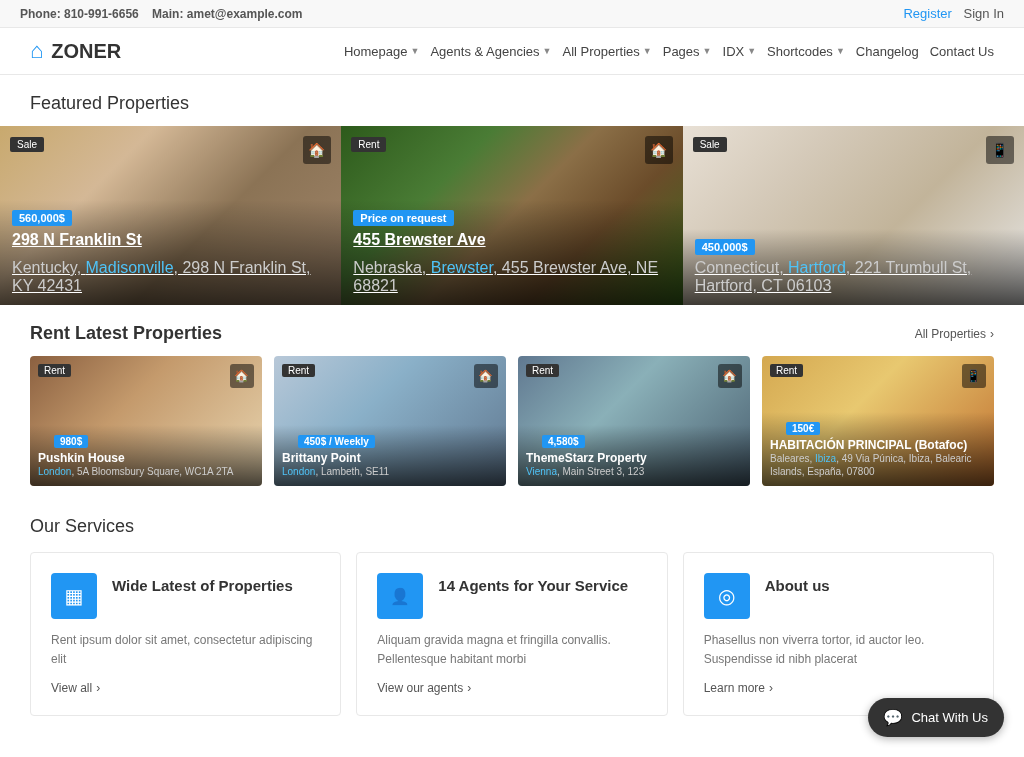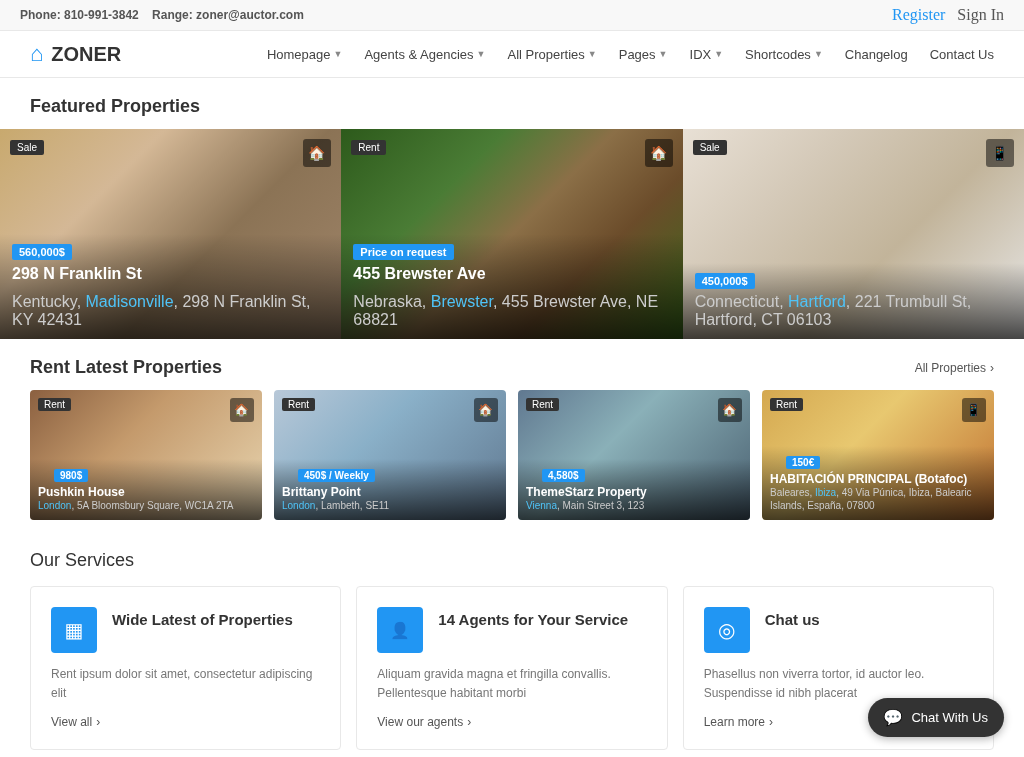--- a/index.html
+++ b/index.html
@@ -2,40 +2,40 @@
 <html><head>
   <meta charset="utf-8">
   <style>
     * { margin: 0; padding: 0; box-sizing: border-box; }
     body { font-family: Arial, sans-serif; font-size: 13px; color: #333; background: #fff; width: 1024px; overflow-x: hidden; }
 
     
     .top-bar { background: #f8f8f8; border-bottom: 1px solid #e8e8e8; padding: 6px 20px; display: flex; justify-content: space-between; align-items: center; }
     .top-bar-left { font-size: 12px; color: #555; }
     .top-bar-left span { font-weight: bold; }
-    .top-bar-right { font-size: 16px; font-family: Liberation Serif, serif; }
+    .top-bar-right { font-size: 13px; }
     .top-bar-right a { color: #2196F3; text-decoration: none; margin-left: 8px; }
     .top-bar-right a.register { color: #2196F3; }
     .top-bar-right a.signin { color: #555; }
 
     
     header { padding: 10px 30px; display: flex; align-items: center; justify-content: space-between; border-bottom: 1px solid #e8e8e8; }
     .logo { display: flex; align-items: center; gap: 8px; font-size: 20px; font-weight: bold; color: #333; }
     .logo-icon { color: #2196F3; font-size: 22px; }
-    nav { display: flex; align-items: center; gap: 22px; font-size: 13px; }
+    nav { display: flex; align-items: center; gap: 11px; font-size: 13px; }
     nav a { color: #444; text-decoration: none; display: flex; align-items: center; gap: 3px; }
     nav .dropdown-arrow { font-size: 9px; color: #888; }
 
     
-    .section-title { padding: 18px 30px 12px; font-size: 18px; font-weight: 700; color: #333; }
-
-    
-    .featured-carousel { display: flex; width: 100%; height: 210px; overflow: hidden; }
+    .section-title { padding: 18px 30px 12px; font-size: 18px; font-weight: 400; color: #333; }
+
+    
+    .featured-carousel { display: flex; width: 100%; height: 179px; overflow: hidden; }
     .featured-item { flex: 1; position: relative; overflow: hidden; }
-    .featured-overlay { position: absolute; bottom: 0; left: 0; right: 0; padding: 10px 12px; background: linear-gradient(transparent, rgba(0,0,0,0.7)); color: #fff; }
+    .featured-overlay { position: absolute; bottom: 0; left: 0; right: 0; padding: 10px 12px; background: linear-gradient(transparent, rgba(0,0,0,0.7)); color: #fff; text-decoration: underline; }
     .prop-badge { display: inline-block; font-size: 10px; padding: 2px 7px; border-radius: 2px; margin-bottom: 4px; color: #fff; }
     .badge-sale { background: #333; }
     .badge-rent { background: #333; }
     .prop-price { display: inline-block; background: #2196F3; color: #fff; font-size: 11px; font-weight: bold; padding: 2px 7px; border-radius: 2px; margin-bottom: 4px; }
     .price-on-request { background: #2196F3; }
     .featured-title { font-size: 16px; font-weight: bold; color: #fff; line-height: 1.2; margin-bottom: 10px; }
     .featured-address { font-size: 16px; color: #ccc; }
     .featured-address a { color: #4fc3f7; text-decoration: none; }
     .prop-icon { position: absolute; top: 10px; right: 10px; background: rgba(0,0,0,0.5); color: #fff; border-radius: 3px; width: 28px; height: 28px; display: flex; align-items: center; justify-content: center; font-size: 14px; }
     .badge-top { position: absolute; top: 10px; left: 10px; }
@@ -78,24 +78,24 @@
     
     .chat-button { position: fixed; bottom: 20px; right: 20px; background: #333; color: #fff; padding: 10px 16px; border-radius: 25px; font-size: 13px; display: flex; align-items: center; gap: 8px; cursor: pointer; box-shadow: 0 2px 8px rgba(0,0,0,0.3); }
     .chat-icon { font-size: 16px; }
   </style>
 </head>
 <body>
 
 <div class="top-bar">
   <div class="top-bar-left">
     <span>Phone:</span>
-    <span>810-991-3842</span>
+    <span>810-991-6656</span>
     &nbsp;&nbsp;
-    <span>Range:</span>
-    <span>zoner@auctor.com</span>
+    <span>Main:</span>
+    <span>amet@example.com</span>
   </div>
   <div class="top-bar-right">
     <a href="#" class="register">Register</a>
     <a href="#" class="signin">Sign In</a>
   </div>
 </div>
 
 <header>
   <div class="logo">
     <span class="logo-icon">⌂</span>
@@ -236,21 +236,21 @@
         <div class="service-icon-box" style="font-size:16px;">👤</div>
         <div class="service-name">14 Agents for Your Service</div>
       </div>
       <div class="service-desc">Aliquam gravida magna et fringilla convallis. Pellentesque habitant morbi</div>
       <a href="#" class="service-link">View our agents <span>›</span></a>
     </div>
 
     <div class="service-card">
       <div class="service-header">
         <div class="service-icon-box">◎</div>
-        <div class="service-name">Chat us</div>
+        <div class="service-name">About us</div>
       </div>
       <div class="service-desc">Phasellus non viverra tortor, id auctor leo. Suspendisse id nibh placerat</div>
       <a href="#" class="service-link">Learn more <span>›</span></a>
     </div>
 
   </div>
 </div>
 
 <div class="chat-button">
   <span class="chat-icon">💬</span>

